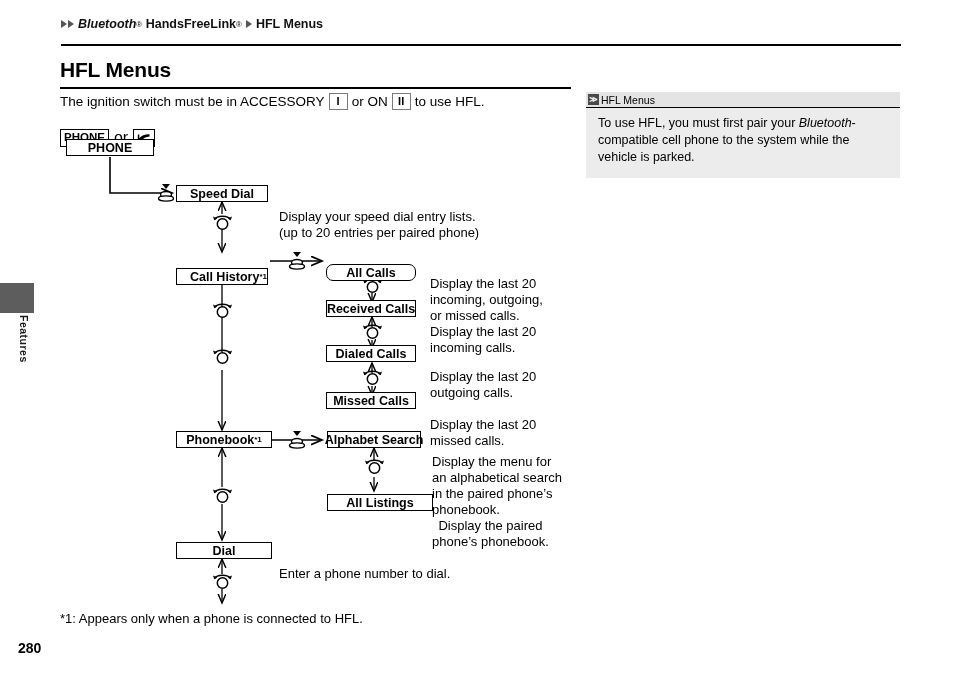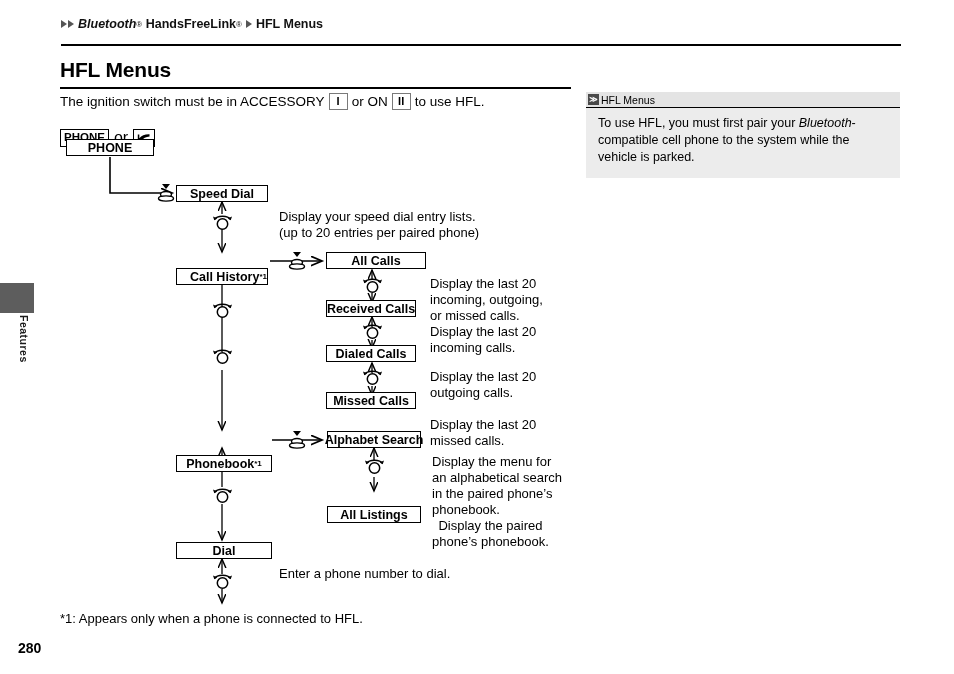--- a/index.html
+++ b/index.html
@@ -354,32 +354,32 @@
 
   <div class="node" style="left:66px; top:139px; width:88px;">PHONE</div>
 
   <div class="node" style="left:176px; top:185px; width:92px;">Speed Dial</div>
 
   <div class="node" style="left:176px; top:268px; width:92px;justify-content:flex-end;">
     <span>Call History</span>
       <span class="sup">*1</span>
   </div>
 
-  <div class="node" style="left:326px; top:252px; width:100px;">All Calls</div>
+  <div class="node" style="left:326px; top:264px; width:90px;border-radius:7px;">All Calls</div>
   <div class="node" style="left:326px; top:300px; width:90px;">Received Calls</div>
   <div class="node" style="left:326px; top:345px; width:90px;">Dialed Calls</div>
   <div class="node" style="left:326px; top:392px; width:90px;">Missed Calls</div>
 
-  <div class="node" style="left:176px; top:431px; width:96px;margin-top:24px;">
+  <div class="node" style="left:176px; top:431px; width:96px;">
     <span>Phonebook</span>
       <span class="sup">*1</span>
   </div>
 
   <div class="node" style="left:327px; top:431px; width:94px;">Alphabet Search</div>
-  <div class="node" style="left:327px; top:494px; width:94px;margin-top:12px;">All Listings</div>
+  <div class="node" style="left:327px; top:494px; width:106px;">All Listings</div>
 
   <div class="node" style="left:176px; top:542px; width:96px;">Dial</div>
 
   <div class="desc" style="left:279px; top:185px;">Display your speed dial entry lists.
 (up to 20 entries per paired phone)</div>
   <div class="desc" style="left:430px; top:252px;">Display the last 20
 incoming, outgoing,
 or missed calls.</div>
   <div class="desc" style="left:430px; top:300px;">Display the last 20
 incoming calls.</div>

